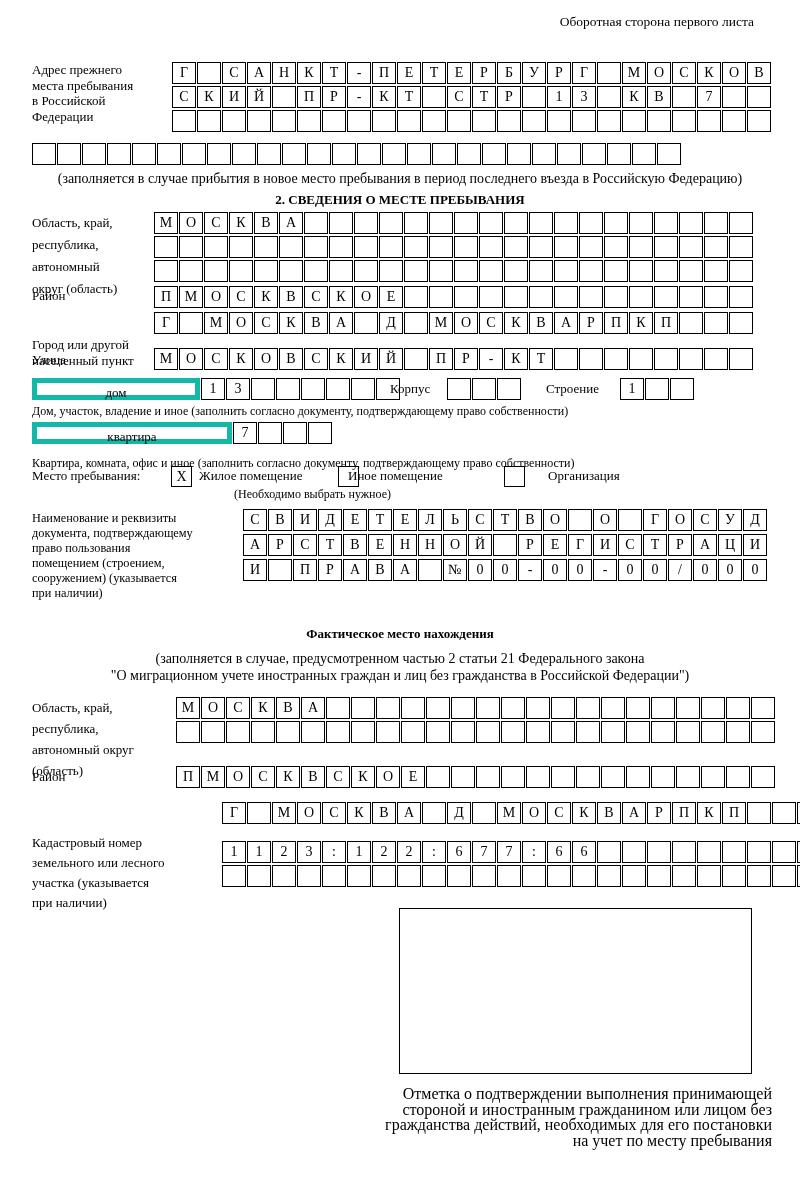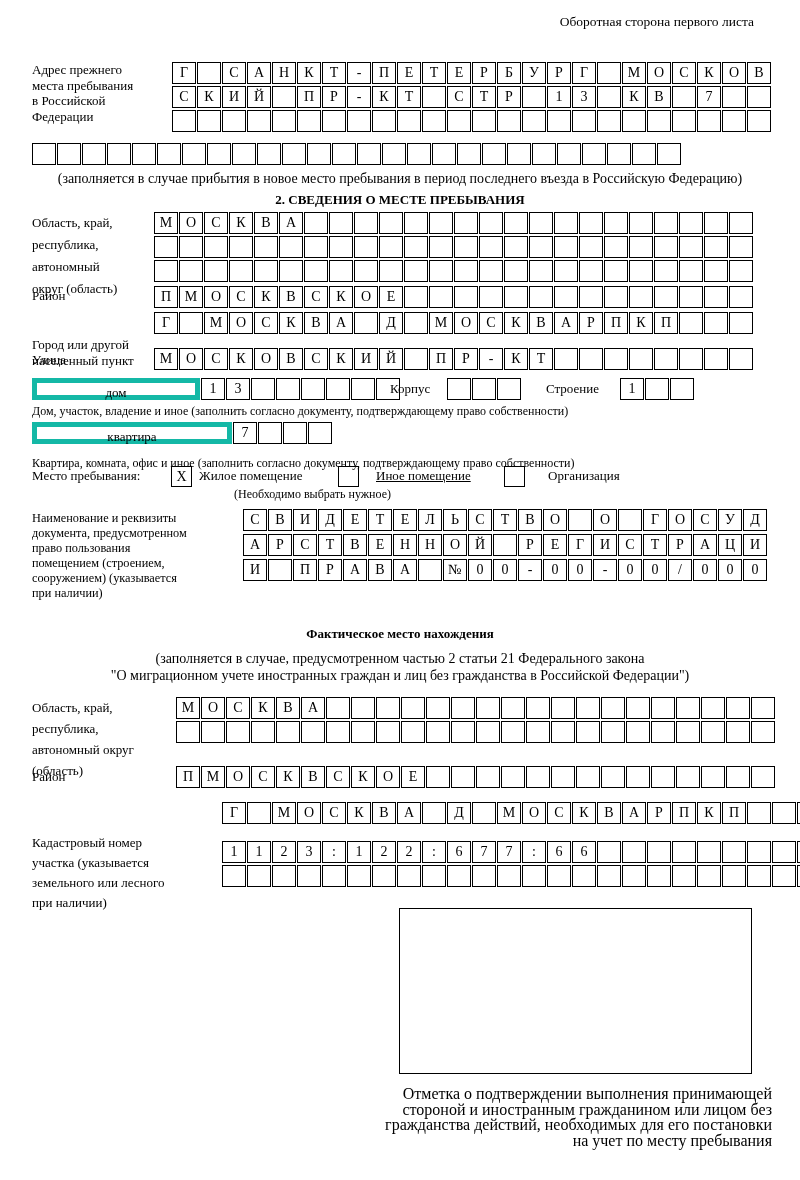--- a/index.html
+++ b/index.html
@@ -442,28 +442,28 @@
         <div class="cell"></div>
       </div>
     </div>
 
   <div class="abs note-left" style="left:32px; top:456px;">Квартира, комната, офис и иное (заполнить согласно документу, подтверждающему право собственности)</div>
 
   <div class="abs label" style="left:32px; top:468px;">Место пребывания:</div>
   <div class="abs chk" style="left:171px; top:466px;">X</div>
   <div class="abs label" style="left:199px; top:468px;">Жилое помещение</div>
   <div class="abs chk" style="left:338px; top:466px;"></div>
-  <div class="abs label" style="left:376px; top:468px;text-decoration:underline;">Иное помещение</div>
+  <div class="abs label" style="left:348px; top:468px;">Иное помещение</div>
   <div class="abs chk" style="left:504px; top:466px;"></div>
   <div class="abs label" style="left:548px; top:468px;">Организация</div>
   <div class="abs note-left" style="left:234px; top:487px;">(Необходимо выбрать нужное)</div>
 
   <div class="abs label-sm" style="left:32px; top:511px; width:212px;">
     <div>Наименование и реквизиты</div>
-    <div>документа, предусмотренном</div>
+    <div>документа, подтверждающему</div>
     <div>право пользования</div>
     <div>помещением (строением,</div>
     <div>сооружением) (указывается</div>
     <div>при наличии)</div>
   </div>
   <div class="abs" id="s2-doc" style="left:243px; top:509px;">
       <div class="boxrow">
         <div class="cell">С</div>
         <div class="cell">В</div>
         <div class="cell">И</div>
@@ -653,22 +653,22 @@
         <div class="cell">К</div>
         <div class="cell">П</div>
         <div class="cell"></div>
         <div class="cell"></div>
         <div class="cell"></div>
       </div>
     </div>
 
   <div class="abs label" style="left:32px; top:833px; width:190px;">
     <div style="line-height:20px;">Кадастровый номер</div>
+    <div style="line-height:20px;">земельного или лесного</div>
     <div style="line-height:20px;">участка (указывается</div>
-    <div style="line-height:20px;">земельного или лесного</div>
     <div style="line-height:20px;">при наличии)</div>
   </div>
   <div class="abs" id="al-cad" style="left:222px; top:841px;">
       <div class="boxrow">
         <div class="cell">1</div>
         <div class="cell">1</div>
         <div class="cell">2</div>
         <div class="cell">3</div>
         <div class="cell">:</div>
         <div class="cell">1</div>

